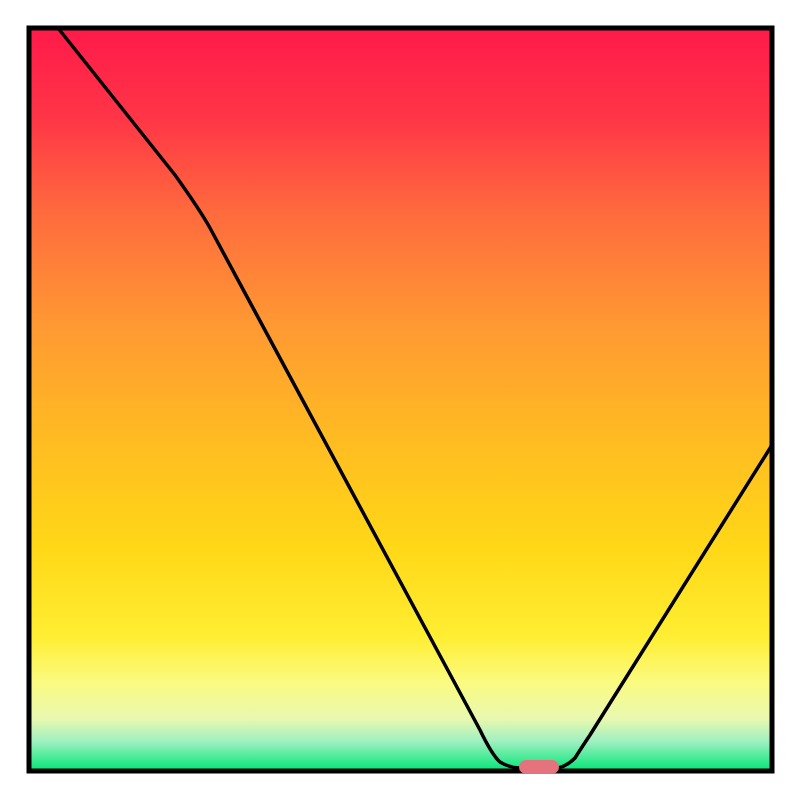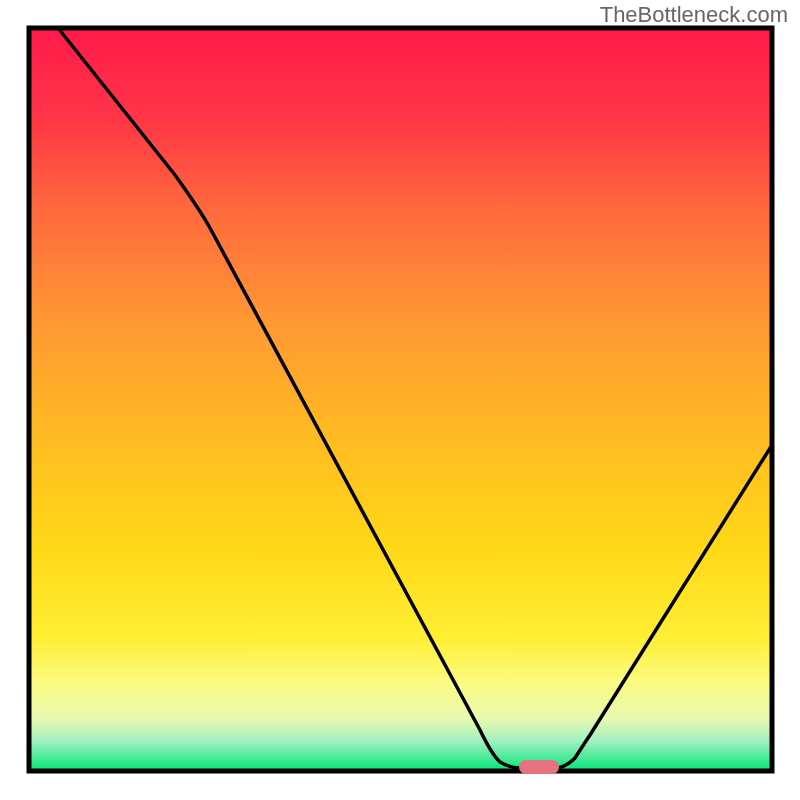--- a/index.html
+++ b/index.html
@@ -26,21 +26,20 @@
     z-index: 10;
   }
   svg {
     display: block;
   }
 </style>
 </head>
 <body>
 
 <div class="container">
-  <div class="watermark">TheBottleneck.com</div>
   <svg width="800" height="800" viewBox="0 0 800 800">
     <defs>
       <linearGradient id="bgGradient" x1="0%" y1="0%" x2="0%" y2="100%">
         <stop offset="0%" stop-color="#ff1a4a"></stop>
         <stop offset="12%" stop-color="#ff3547"></stop>
         <stop offset="25%" stop-color="#ff6b3d"></stop>
         <stop offset="40%" stop-color="#ff9933"></stop>
         <stop offset="55%" stop-color="#ffbb22"></stop>
         <stop offset="70%" stop-color="#ffd817"></stop>
         <stop offset="82%" stop-color="#ffee33"></stop>

